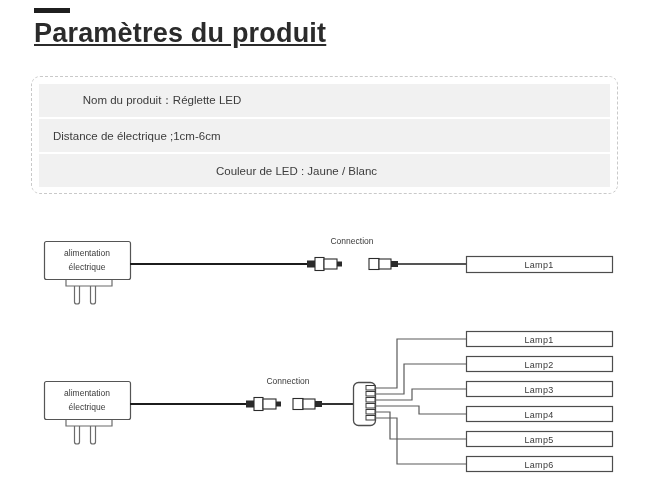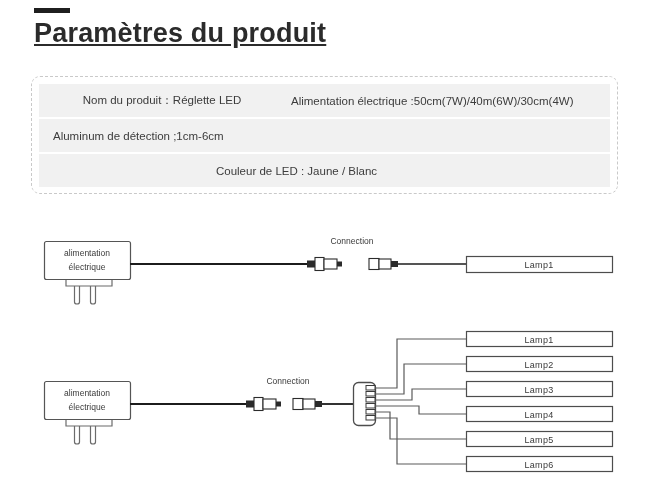--- a/index.html
+++ b/index.html
@@ -79,26 +79,25 @@
 
 <div id="header">
   <div id="title-rule"></div>
   <div id="page-title">Paramètres du produit</div>
 </div>
 
 <div id="spec-panel">
 
   <div class="spec-row" id="row0">
     <div class="spec-cell left">Nom du produit：Réglette LED</div>
-    <div class="spec-cell right">Alimentation électrique :50cm(7W)/40m(6W)/30cm(4W)</div>
   </div>
   <div class="spec-spacer"></div>
 
   <div class="spec-row" id="row1">
-    <div class="spec-cell left">Aluminum de détection ;1cm-6cm</div>
+    <div class="spec-cell left">Distance de électrique ;1cm-6cm</div>
   </div>
   <div class="spec-spacer"></div>
 
   <div class="spec-row" id="row2">
     <div class="spec-cell right">Couleur de LED : Jaune / Blanc</div>
   </div>
 
 </div>
 
 <div id="diagrams">

